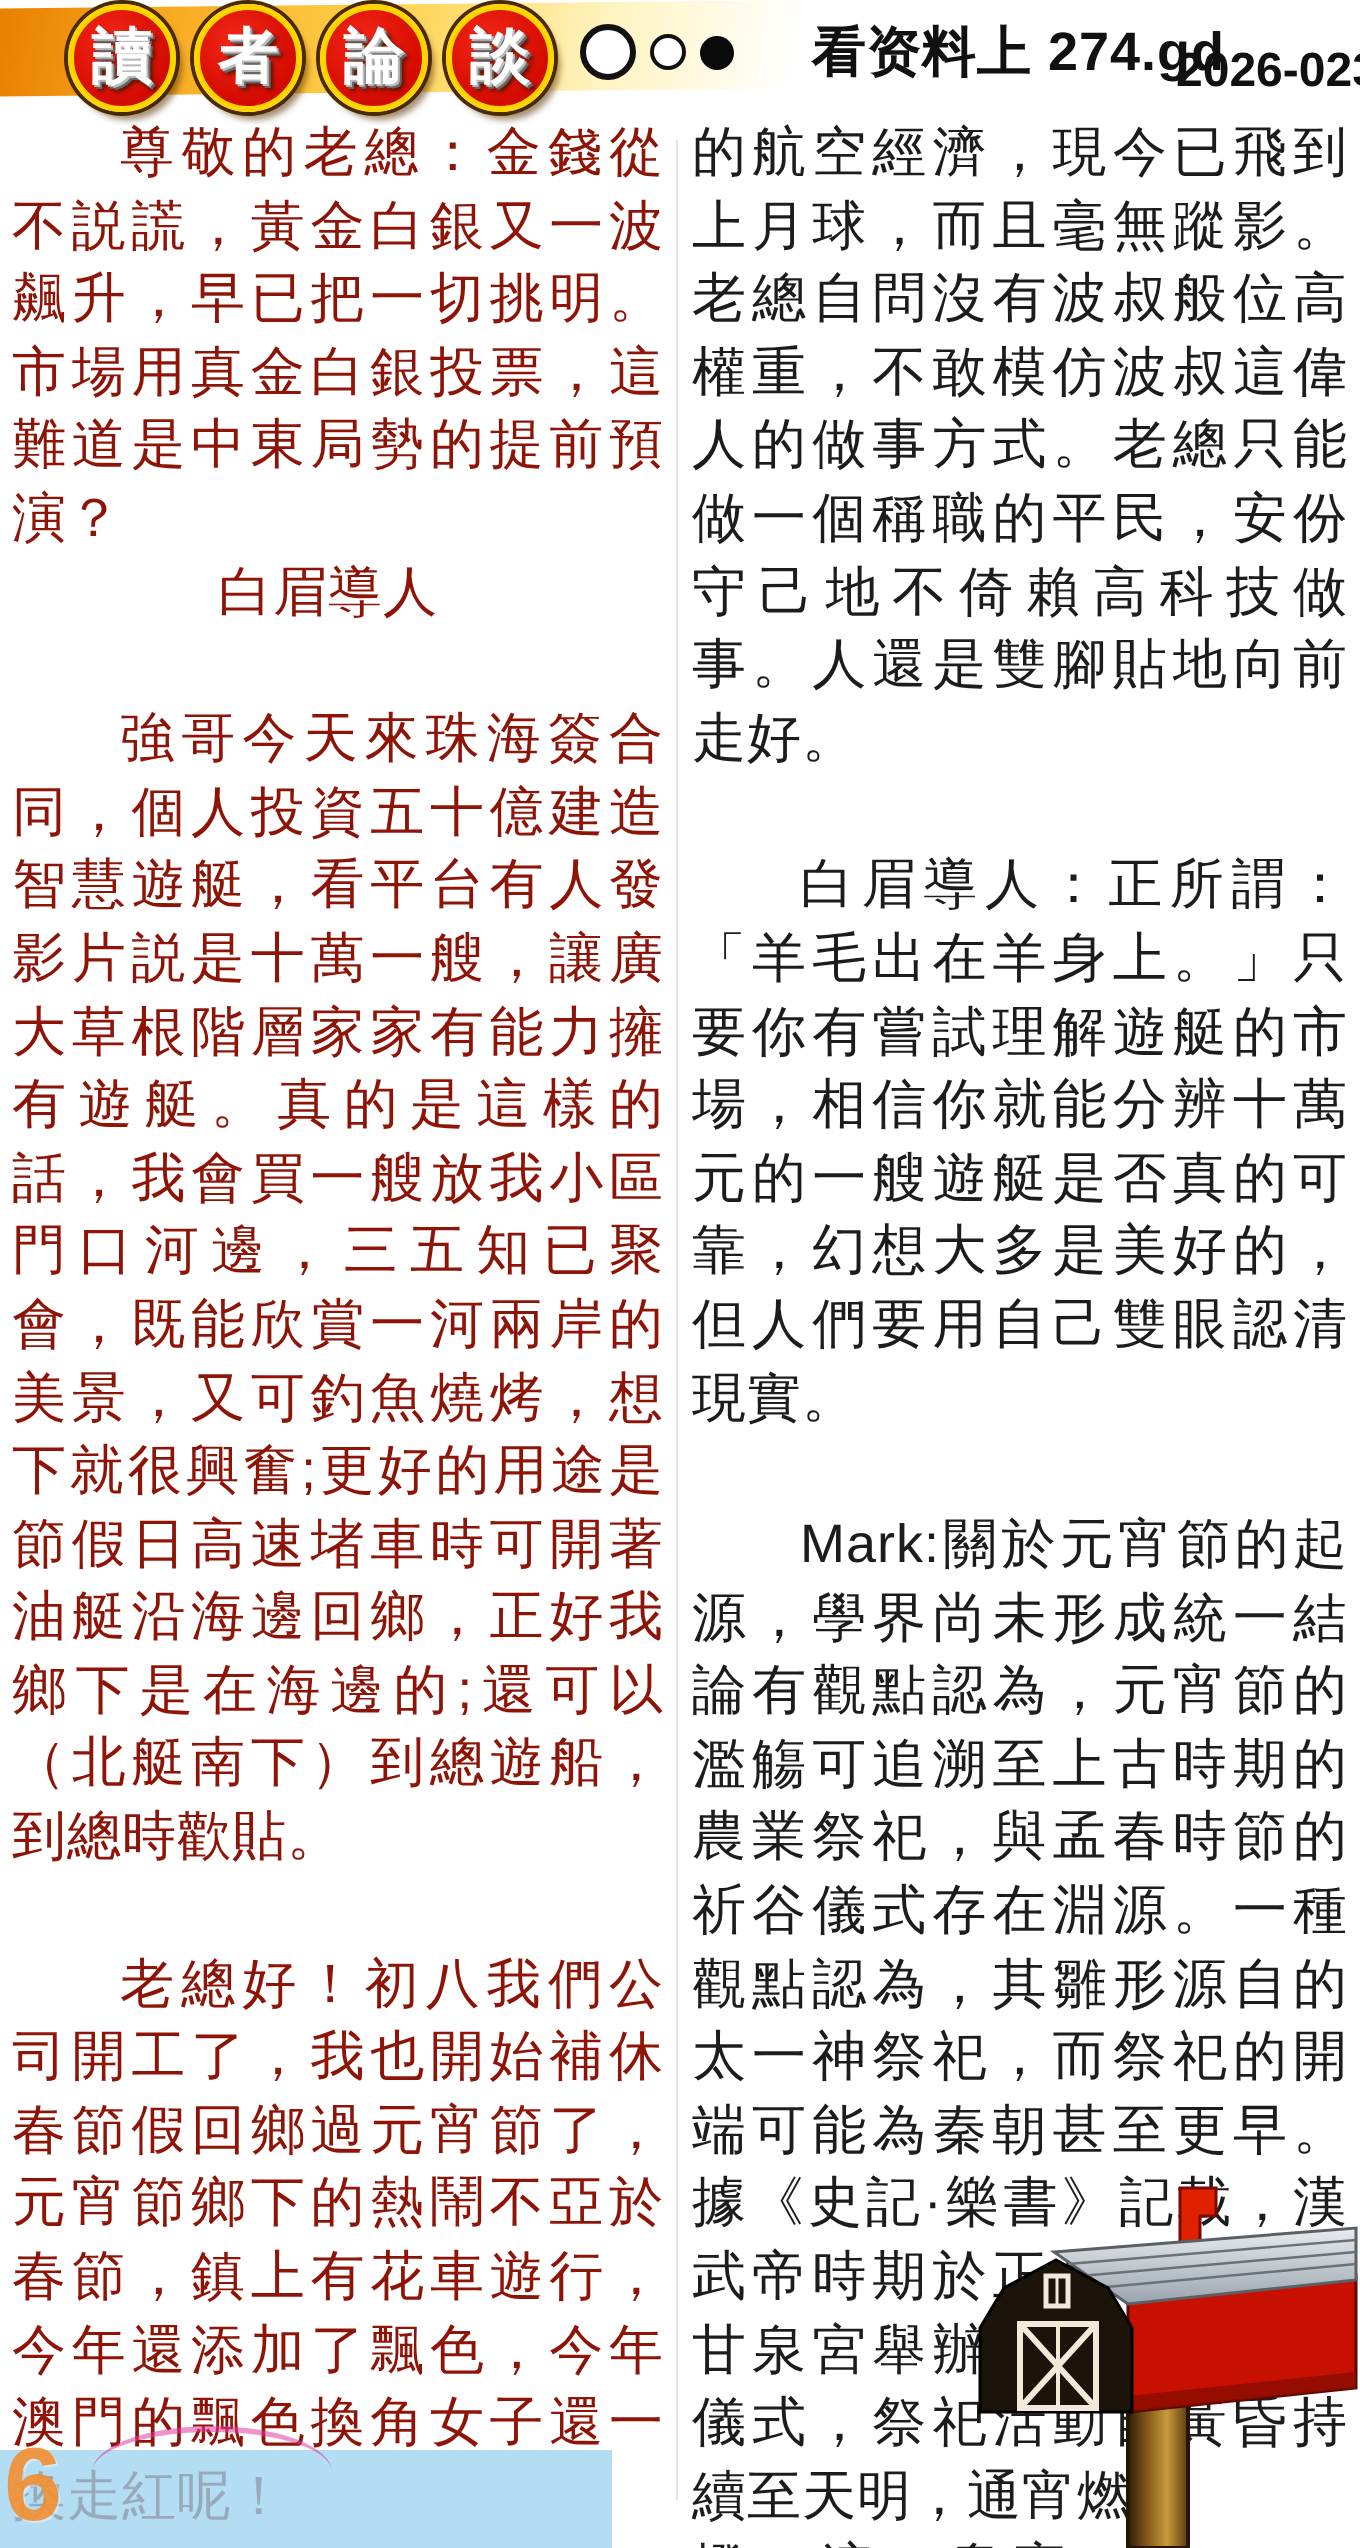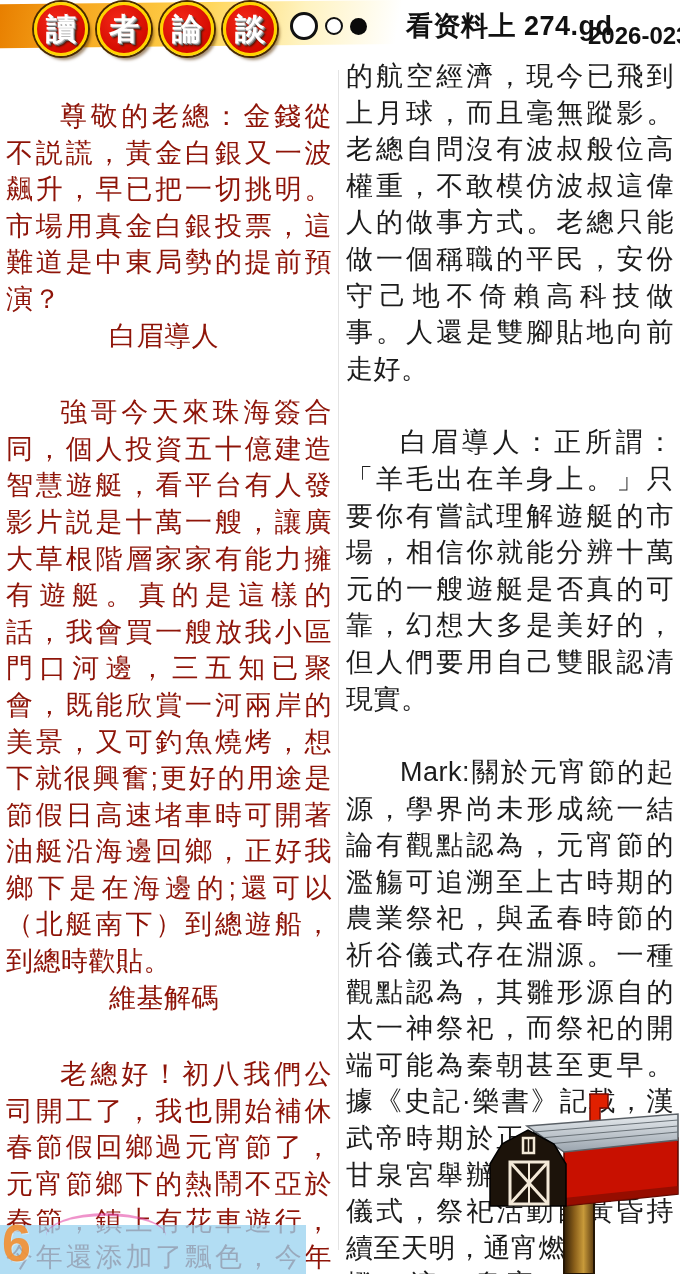--- a/index.html
+++ b/index.html
@@ -44,21 +44,21 @@
     position:absolute;top:58px;font-size:27px;line-height:36.6px;
     text-align:justify;text-justify:inter-character;color:#1c1c1c;
     letter-spacing:0.5px;
   }
   .col-left{left:6px;width:326px;height:1216px;}
   .col-right{left:346px;width:328px;height:1216px;}
   .col-divider{position:absolute;left:338px;top:70px;width:1px;height:1180px;background:#e4e4e4;}
   .para{margin:0;}
   .para.indent{text-indent:2em;}
   .para.gap{margin-top:37px;}
-  .para.red{color:#8e1408;margin-top:40px;}
+  .para.red{color:#8e1408;}
   .sig{margin:0;text-align:center;padding-right:10px;text-indent:0;}
   .sig.red{color:#8e1408;}
   .wrap-narrow{width:188px;}
   
   .mailbox{position:absolute;right:-4px;bottom:0;width:212px;height:182px;z-index:2;}
   
   .watermark{
     position:absolute;left:0;bottom:0;width:306px;height:49px;
     background:rgba(156,211,240,0.78);z-index:5;overflow:visible;
   }
@@ -103,21 +103,20 @@
   </div>
 
   <div class="site-note">看资料上 274.gd</div>
   <div class="issue-no">2026-023</div>
 
   <div class="col col-left">
     <p class="para indent red">尊敬的老總：金錢從不説謊，黃金白銀又一波飆升，早已把一切挑明。市場用真金白銀投票，這難道是中東局勢的提前預演？</p>
     <p class="sig red">白眉導人</p>
 
     <p class="para indent red gap">強哥今天來珠海簽合同，個人投資五十億建造智慧遊艇，看平台有人發影片説是十萬一艘，讓廣大草根階層家家有能力擁有遊艇。真的是這樣的話，我會買一艘放我小區門口河邊，三五知已聚會，既能欣賞一河兩岸的美景，又可釣魚燒烤，想下就很興奮;更好的用途是節假日高速堵車時可開著油艇沿海邊回鄉，正好我鄉下是在海邊的;還可以（北艇南下）到總遊船，到總時歡貼。</p>
-    <p class="sig red">維基解碼</p>
 
     <p class="para indent red gap">老總好！初八我們公司開工了，我也開始補休春節假回鄉過元宵節了，元宵節鄉下的熱鬧不亞於春節，鎮上有花車遊行，今年還添加了飄色，今年澳門的飄色換角女子還一換走紅呢！</p>
 
   </div>
 
   <div class="col-divider"></div>
 
   <div class="col col-right">
     <p class="para">的航空經濟，現今已飛到上月球，而且毫無蹤影。老總自問沒有波叔般位高權重，不敢模仿波叔這偉人的做事方式。老總只能做一個稱職的平民，安份守己地不倚賴高科技做事。人還是雙腳貼地向前走好。</p>
 

